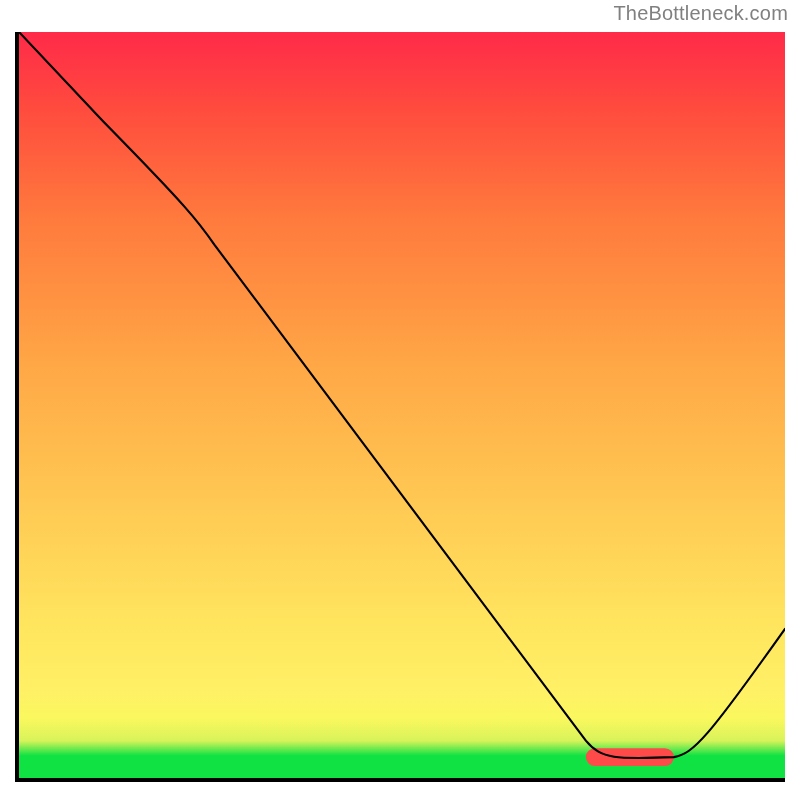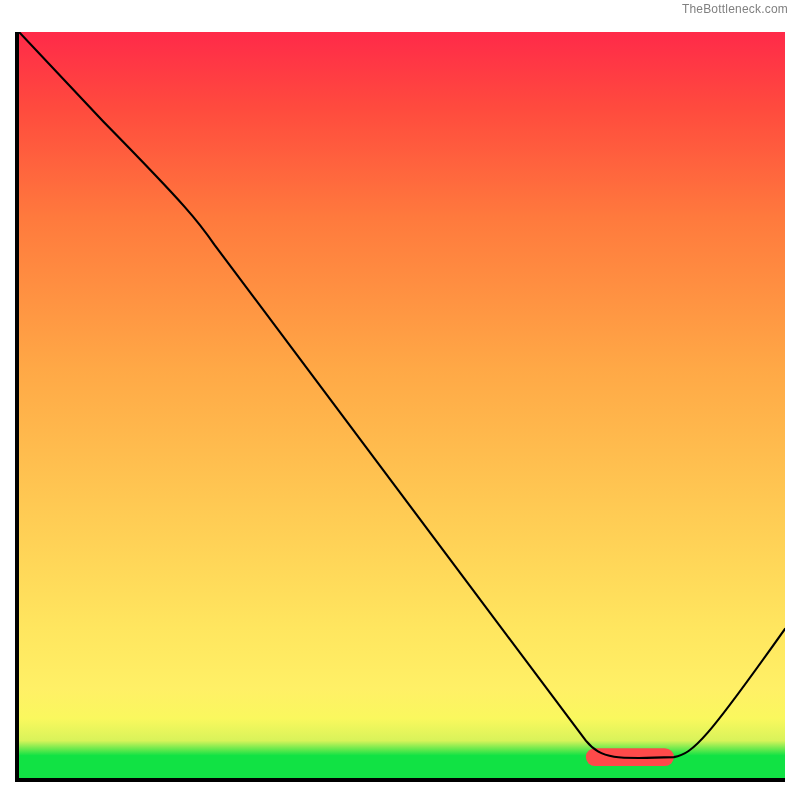--- a/index.html
+++ b/index.html
@@ -14,21 +14,21 @@
   .container {
     position: relative;
     width: 800px;
     height: 800px;
   }
   .attribution {
     position: absolute;
     top: 2px;
     right: 12px;
     color: #808080;
-    font-size: 12px;
+    font-size: 20px;
     font-weight: 400;
     letter-spacing: 0.2px;
   }
   .plot {
     position: absolute;
     left: 15px;
     top: 32px;
     width: 770px;
     height: 750px;
     border-left: 4px solid #000;

